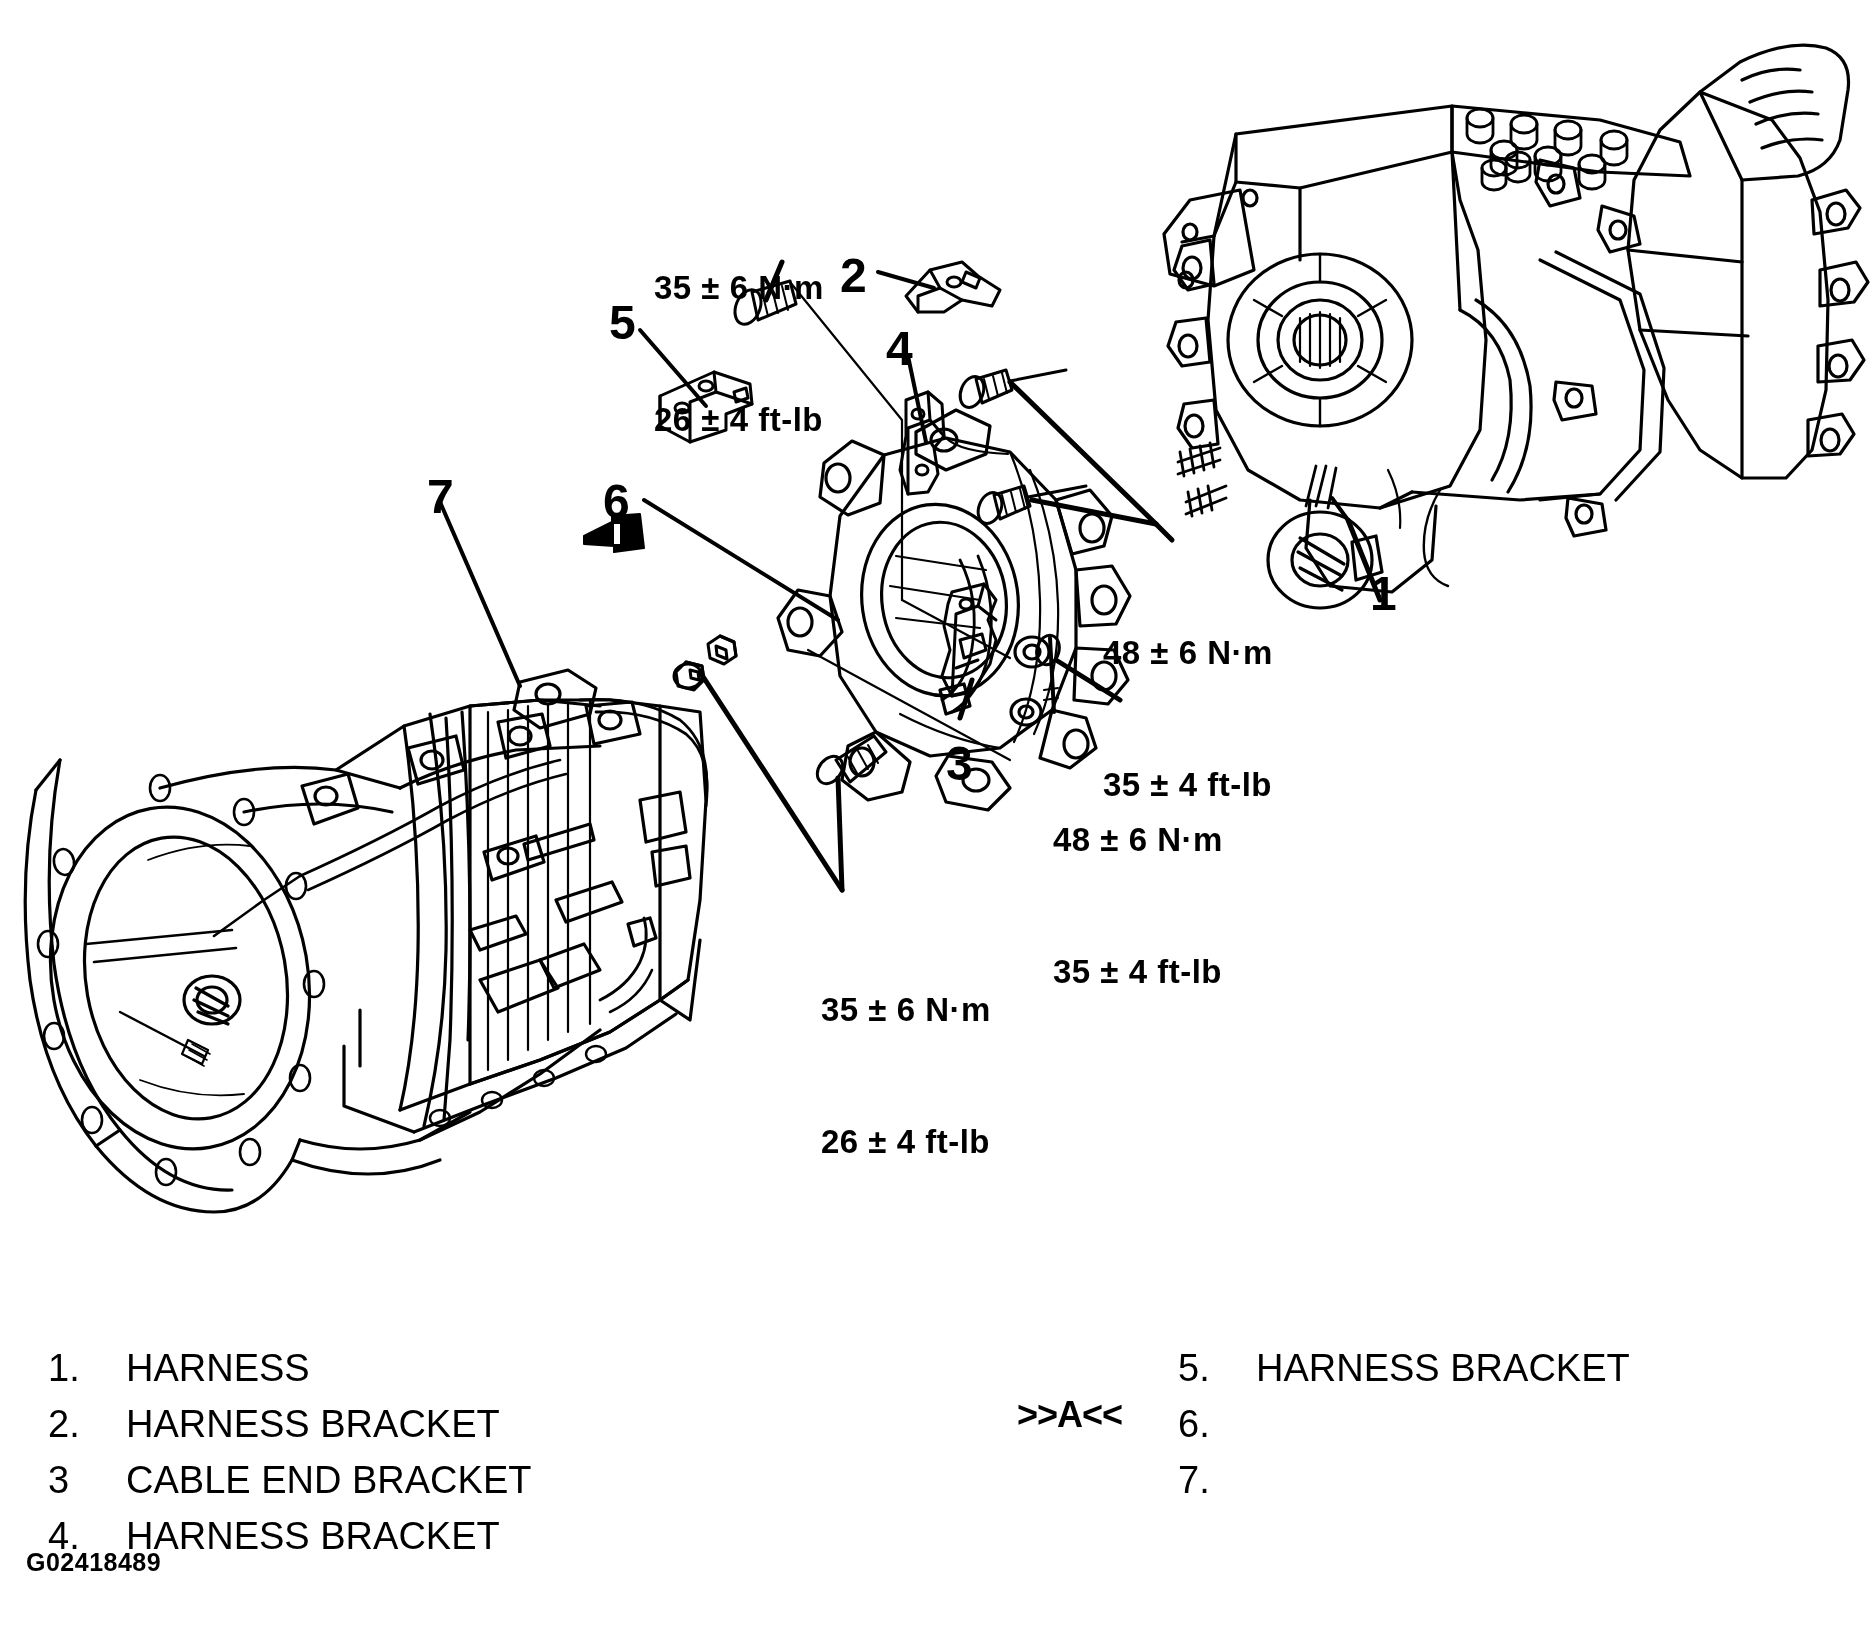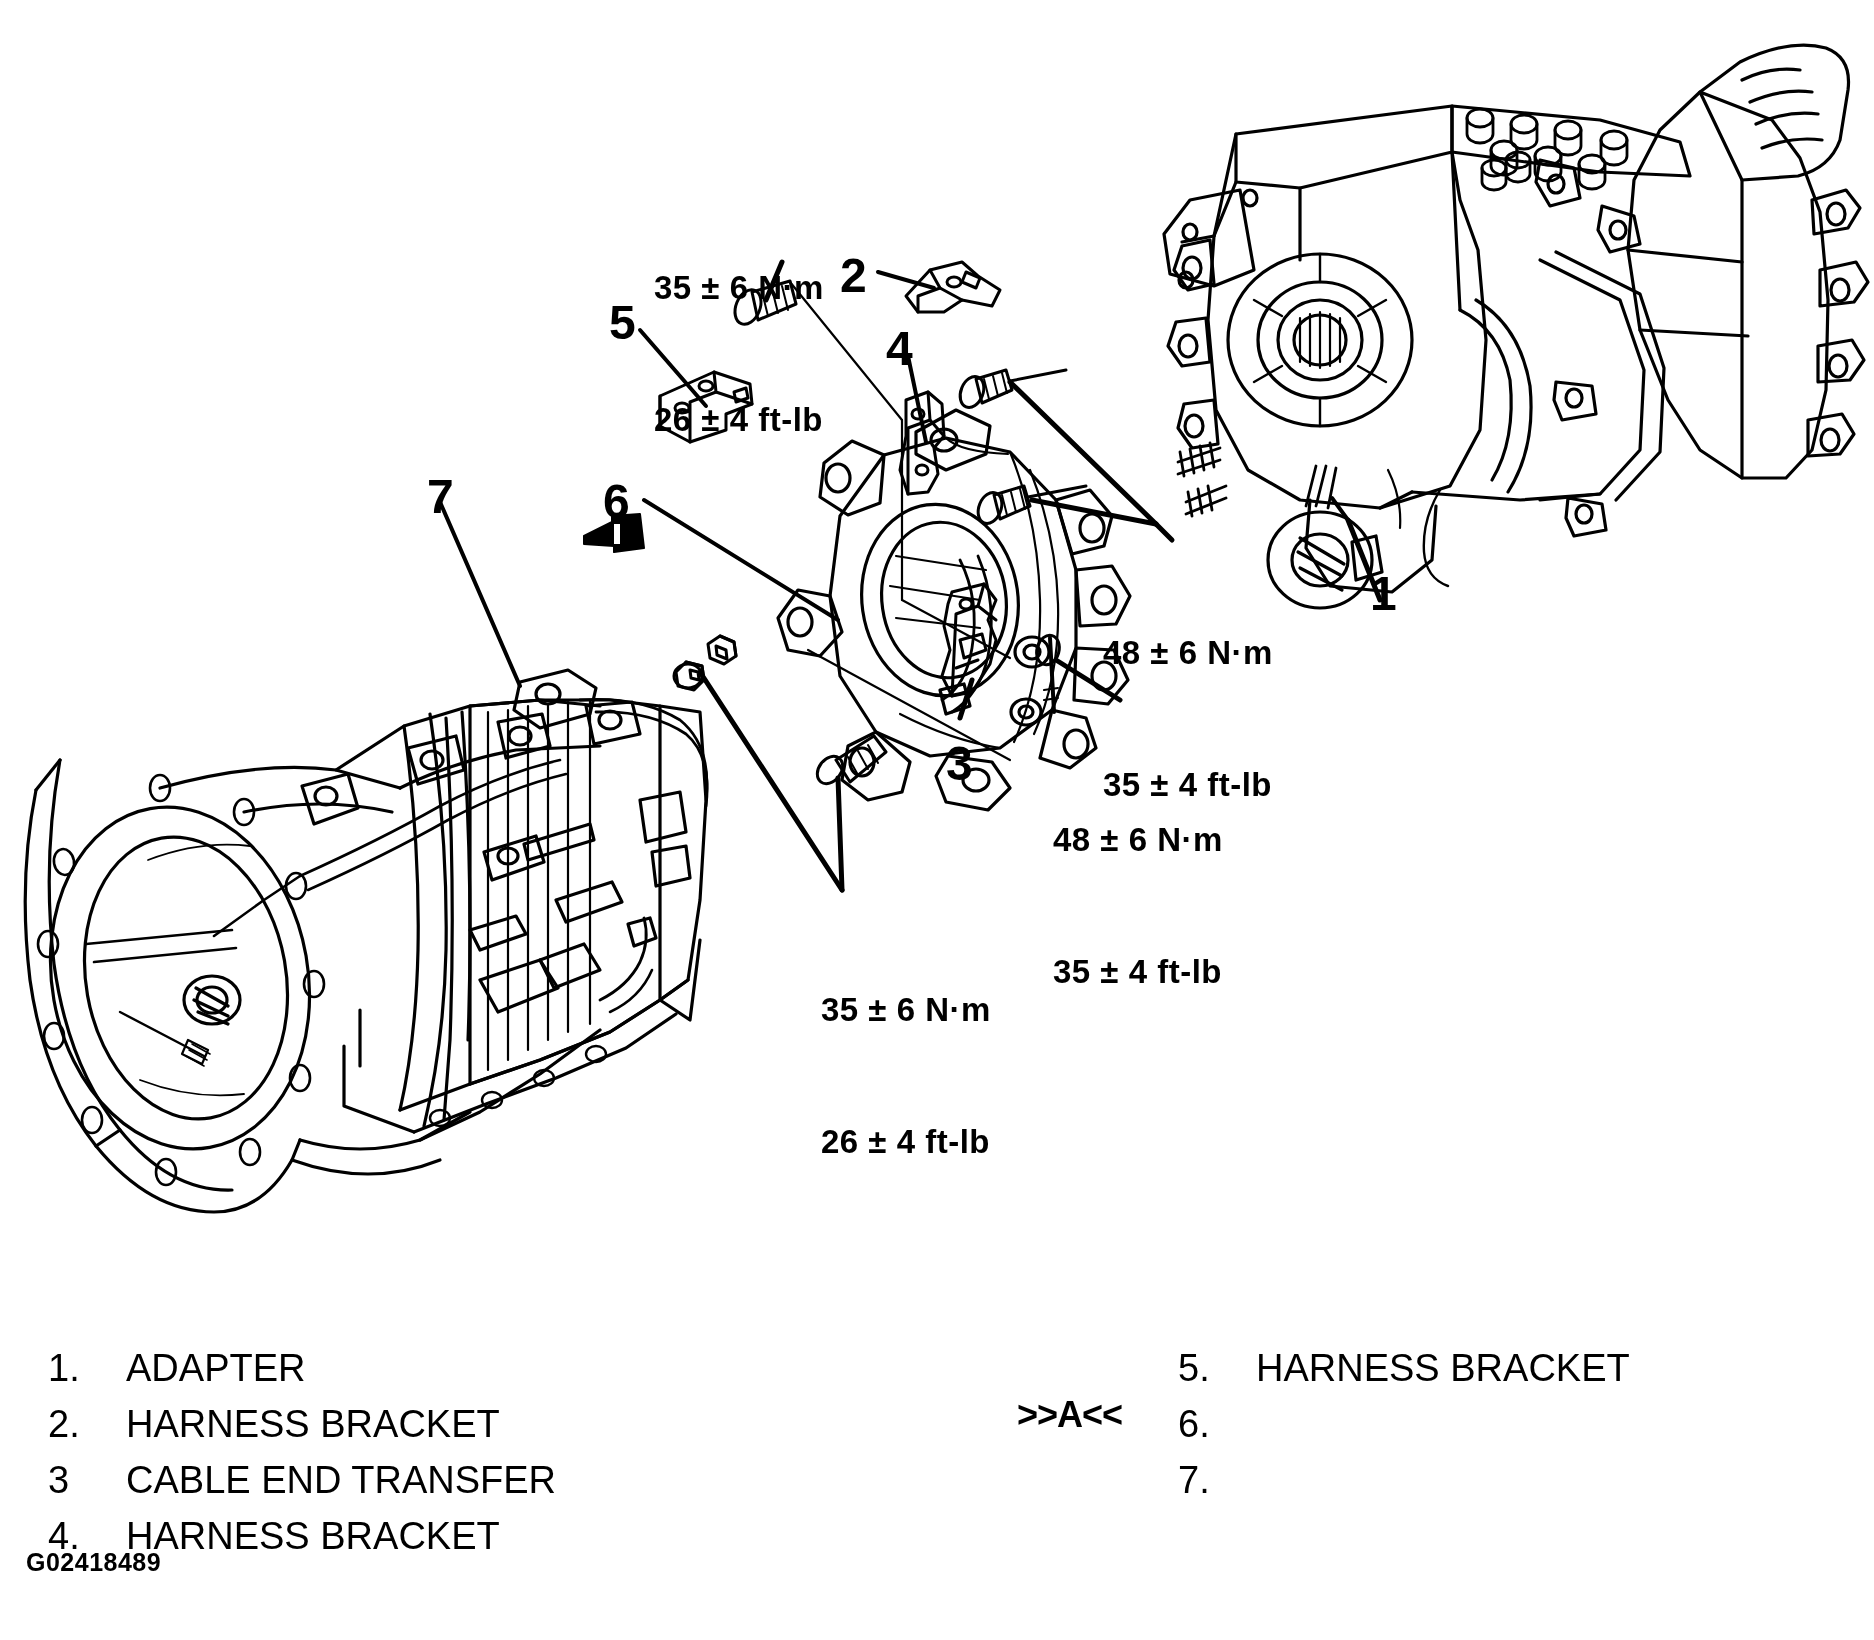--- a/index.html
+++ b/index.html
@@ -476,29 +476,29 @@
   <div class="cal" style="left:840px;top:252px;">2</div>
   <div class="cal" style="left:946px;top:740px;">3</div>
   <div class="cal" style="left:886px;top:325px;">4</div>
   <div class="cal" style="left:609px;top:299px;">5</div>
   <div class="cal" style="left:603px;top:478px;">6</div>
   <div class="cal" style="left:427px;top:473px;">7</div>
 
   <div style="position:absolute;left:48px;top:1340px;">
     <div style="display:flex;">
       <span class="legnum" style="position:static;width:78px;">1.</span>
-      <span class="legend" style="position:static;">ADAPTER</span>
+      <span class="legend" style="position:static;">HARNESS</span>
     </div>
     <div style="display:flex;">
       <span class="legnum" style="position:static;width:78px;">2.</span>
       <span class="legend" style="position:static;">HARNESS BRACKET</span>
     </div>
     <div style="display:flex;">
       <span class="legnum" style="position:static;width:78px;">3</span>
-      <span class="legend" style="position:static;">CABLE END TRANSFER</span>
+      <span class="legend" style="position:static;">CABLE END BRACKET</span>
     </div>
     <div style="display:flex;">
       <span class="legnum" style="position:static;width:78px;">4.</span>
       <span class="legend" style="position:static;">HARNESS BRACKET</span>
     </div>
   </div>
 
   <div class="amark" style="left:1017px;top:1394px;">&gt;&gt;A&lt;&lt;</div>
 
   <div style="position:absolute;left:1178px;top:1340px;">

